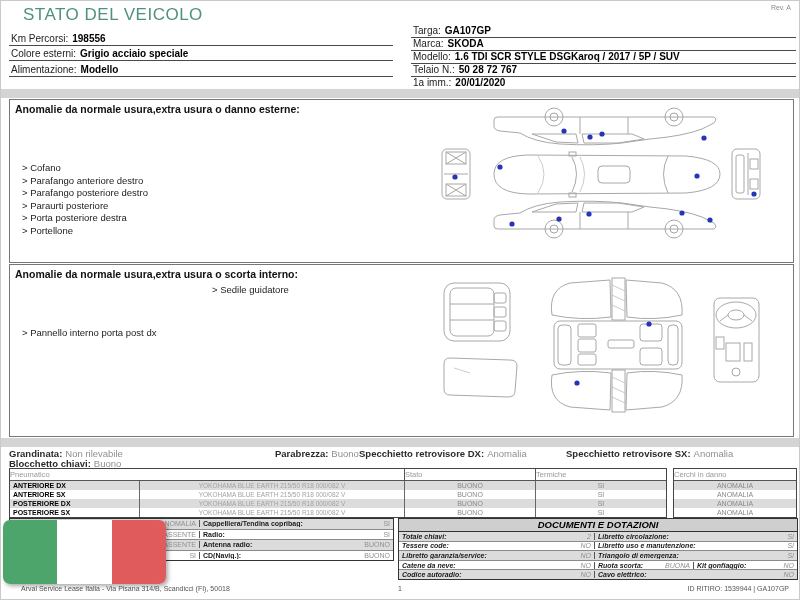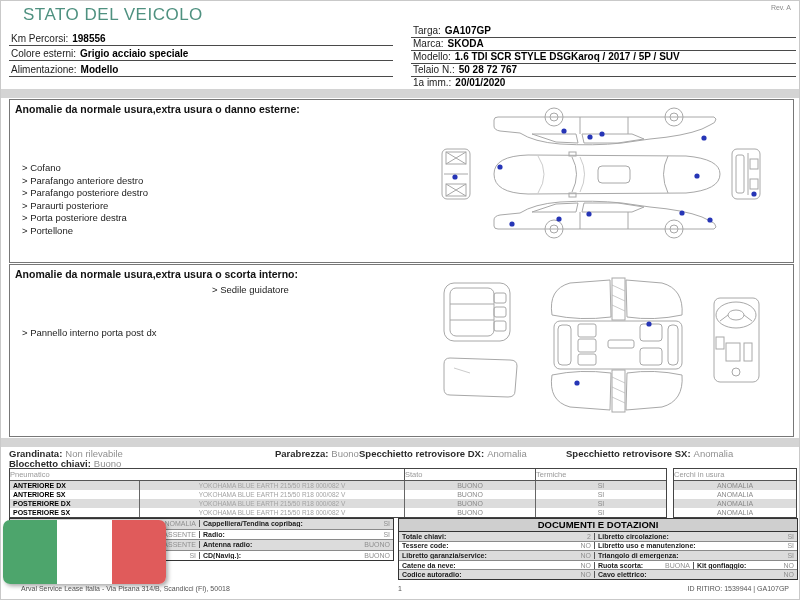--- a/index.html
+++ b/index.html
@@ -50,21 +50,21 @@
   .tt-h-pneu{grid-column:1 / 3;}
   .tt-cell{font-size:7px;line-height:9px;overflow:hidden;white-space:nowrap;}
   .tt-pos{font-weight:bold;color:#000;padding-left:3px;}
   .tt-spec{color:#a3a3a3;text-align:center;font-size:6.5px;border-left:1px solid #666;}
   .tt-val{color:#8a8a8a;text-align:center;border-left:1px solid #666;}
   .cerchi-box .tt-val{border-left:none;}
   .alt{background:var(--row-alt-gray,#dcdcdc);}
   
   .bt{position:absolute;top:517px;border:1px solid #333;background:#fff;}
   .bt-left{left:8px;width:383px;}
-  .bt-right{left:397px;width:398px;}
+  .bt-right{left:397px;width:398px;font-style:italic;}
   .bt-title{height:12px;line-height:12px;text-align:center;font-size:9.5px;font-weight:bold;
     background:#cfcfcf;border-bottom:1px solid #333;color:#000;}
   .kv-row{display:flex;border-bottom:1px solid #8a8a8a;align-items:center;}
   .bt-left .kv-row{height:9.5px;font-size:7px;}
   .bt-right .kv-row{height:8.6px;font-size:7px;}
   .kv-row:last-child{border-bottom:none;}
   .kv-label{font-weight:bold;color:#1a1a1a;padding-left:3px;white-space:nowrap;overflow:hidden;}
   .kv-value{color:#8f8f8f;text-align:right;padding-right:3px;white-space:nowrap;}
   .bt-left .kv-label.l{width:100px;} .bt-left .kv-value.l{width:83px;}
   .bt-left .kv-label.r{width:135px;border-left:1px solid #555;} .bt-left .kv-value.r{flex:1;}
@@ -320,21 +320,21 @@
     <div class="tt-cell tt-val alt">BUONO</div>
     <div class="tt-cell tt-val alt">SI</div>
 
     <div class="tt-cell tt-pos">POSTERIORE SX</div>
     <div class="tt-cell tt-spec">YOKOHAMA BLUE EARTH 215/50 R18 000/082 V</div>
     <div class="tt-cell tt-val">BUONO</div>
     <div class="tt-cell tt-val">SI</div>
   </div>
 
   <div class="cerchi-box">
-    <div class="tt-h">Cerchi in usura</div>
+    <div class="tt-h">Cerchi in danno</div>
     <div class="tt-cell tt-val alt">ANOMALIA</div>
     <div class="tt-cell tt-val">ANOMALIA</div>
     <div class="tt-cell tt-val alt">ANOMALIA</div>
     <div class="tt-cell tt-val">ANOMALIA</div>
   </div>
 
   <div class="bt bt-left">
     <div class="kv-row alt">
       <span class="kv-label l">Cielo:</span>
       <span class="kv-value l">ANOMALIA</span>

